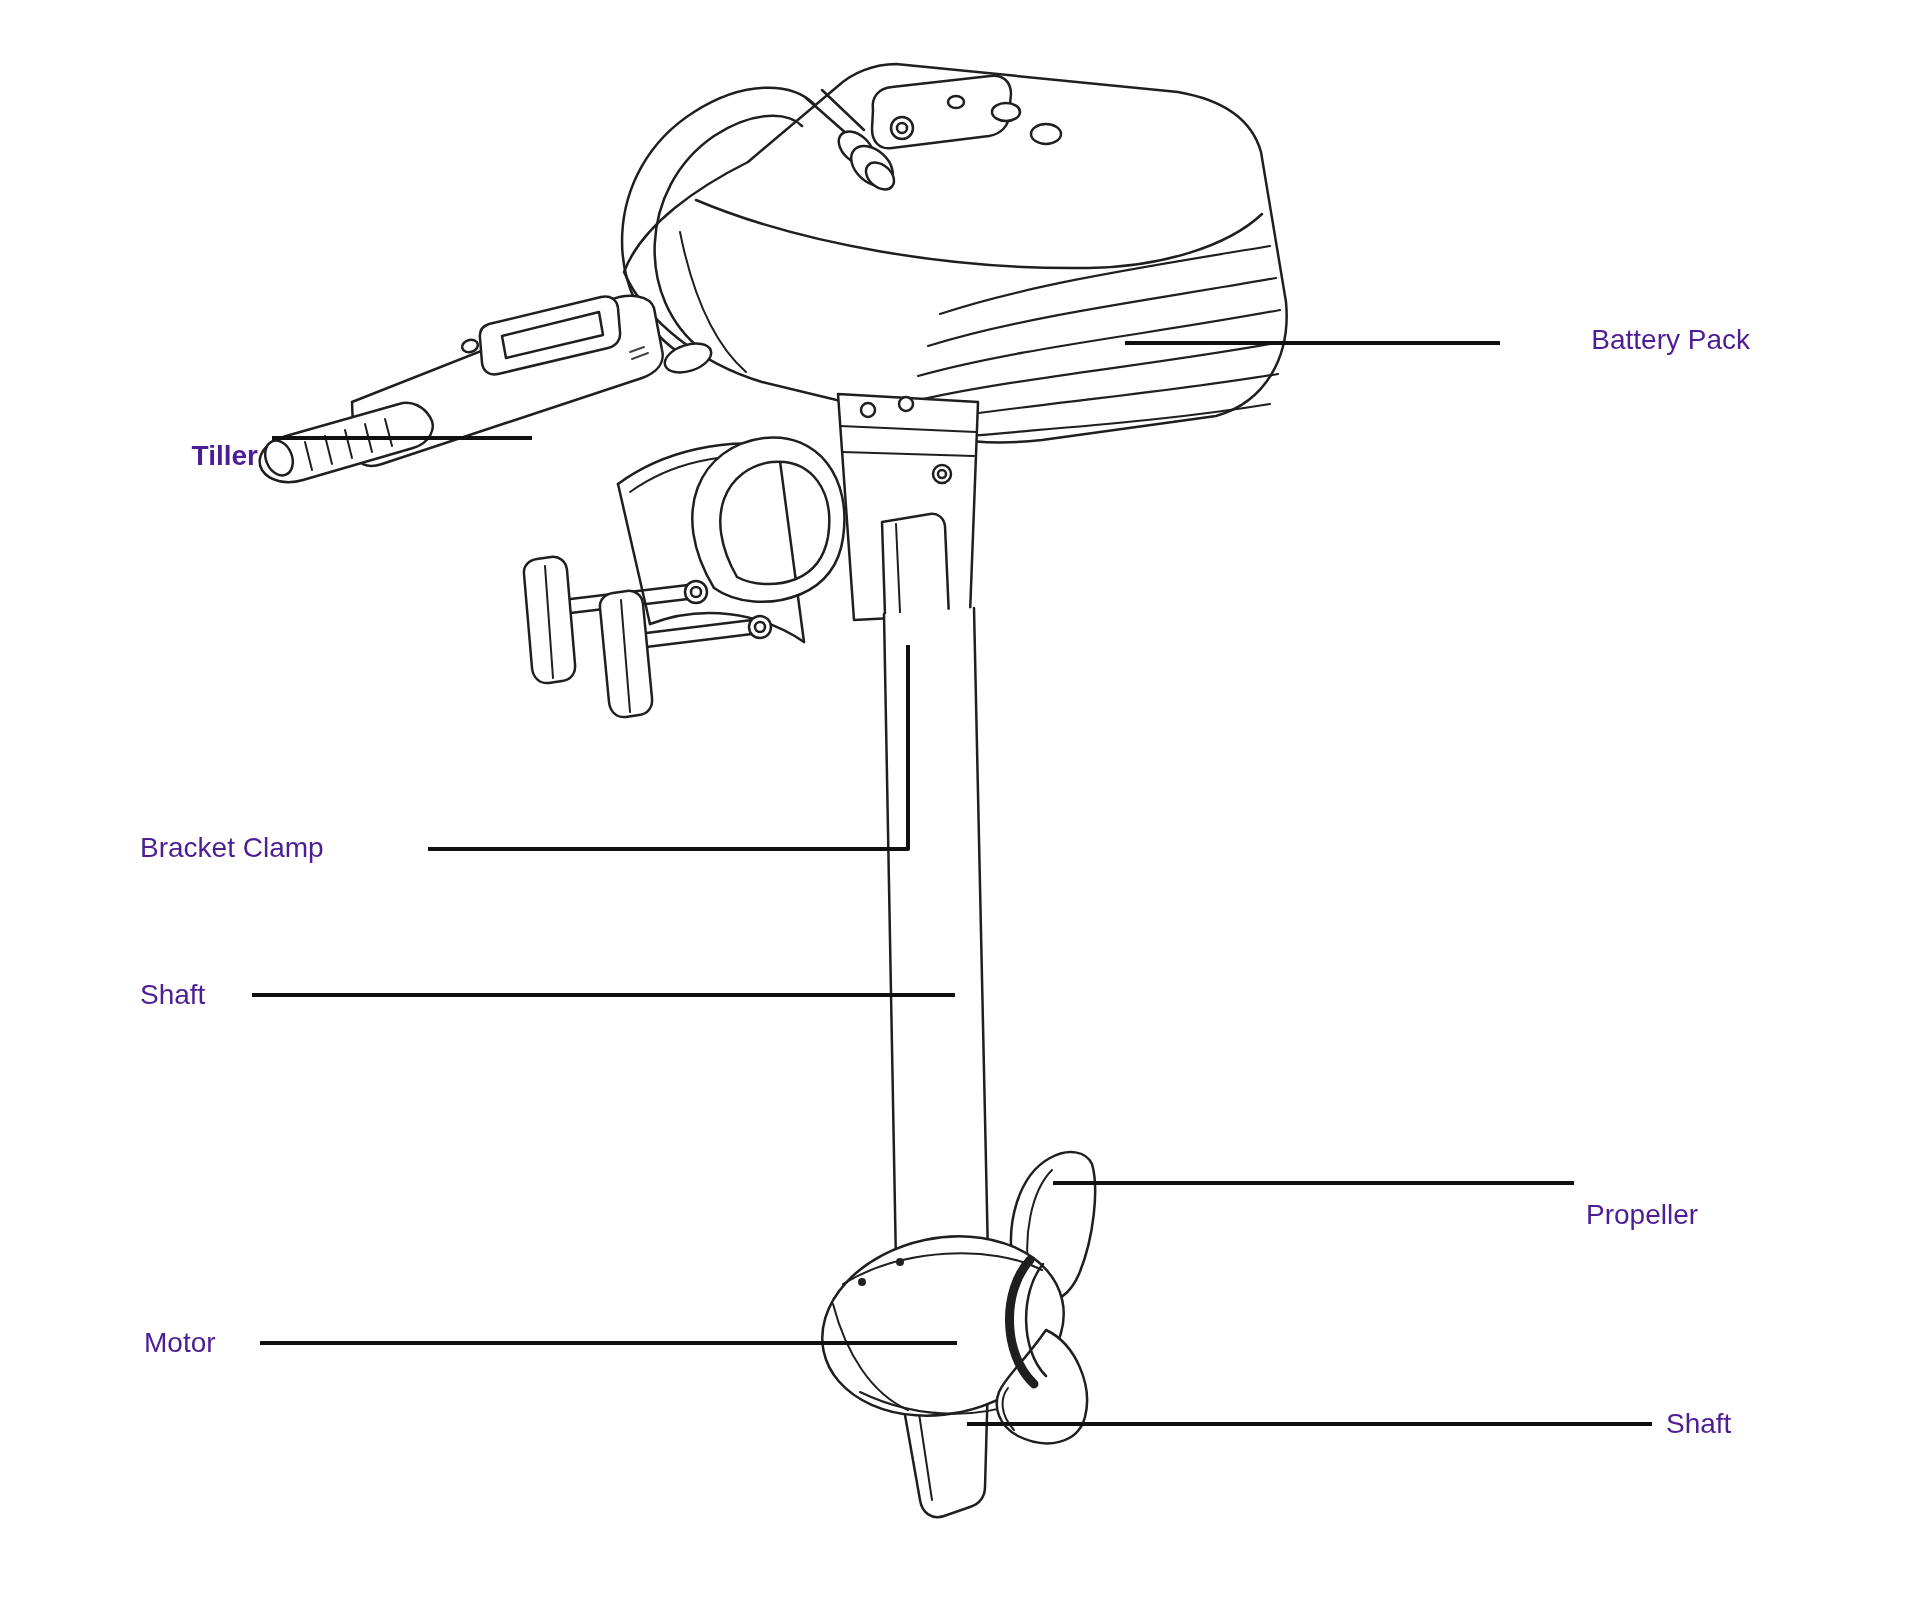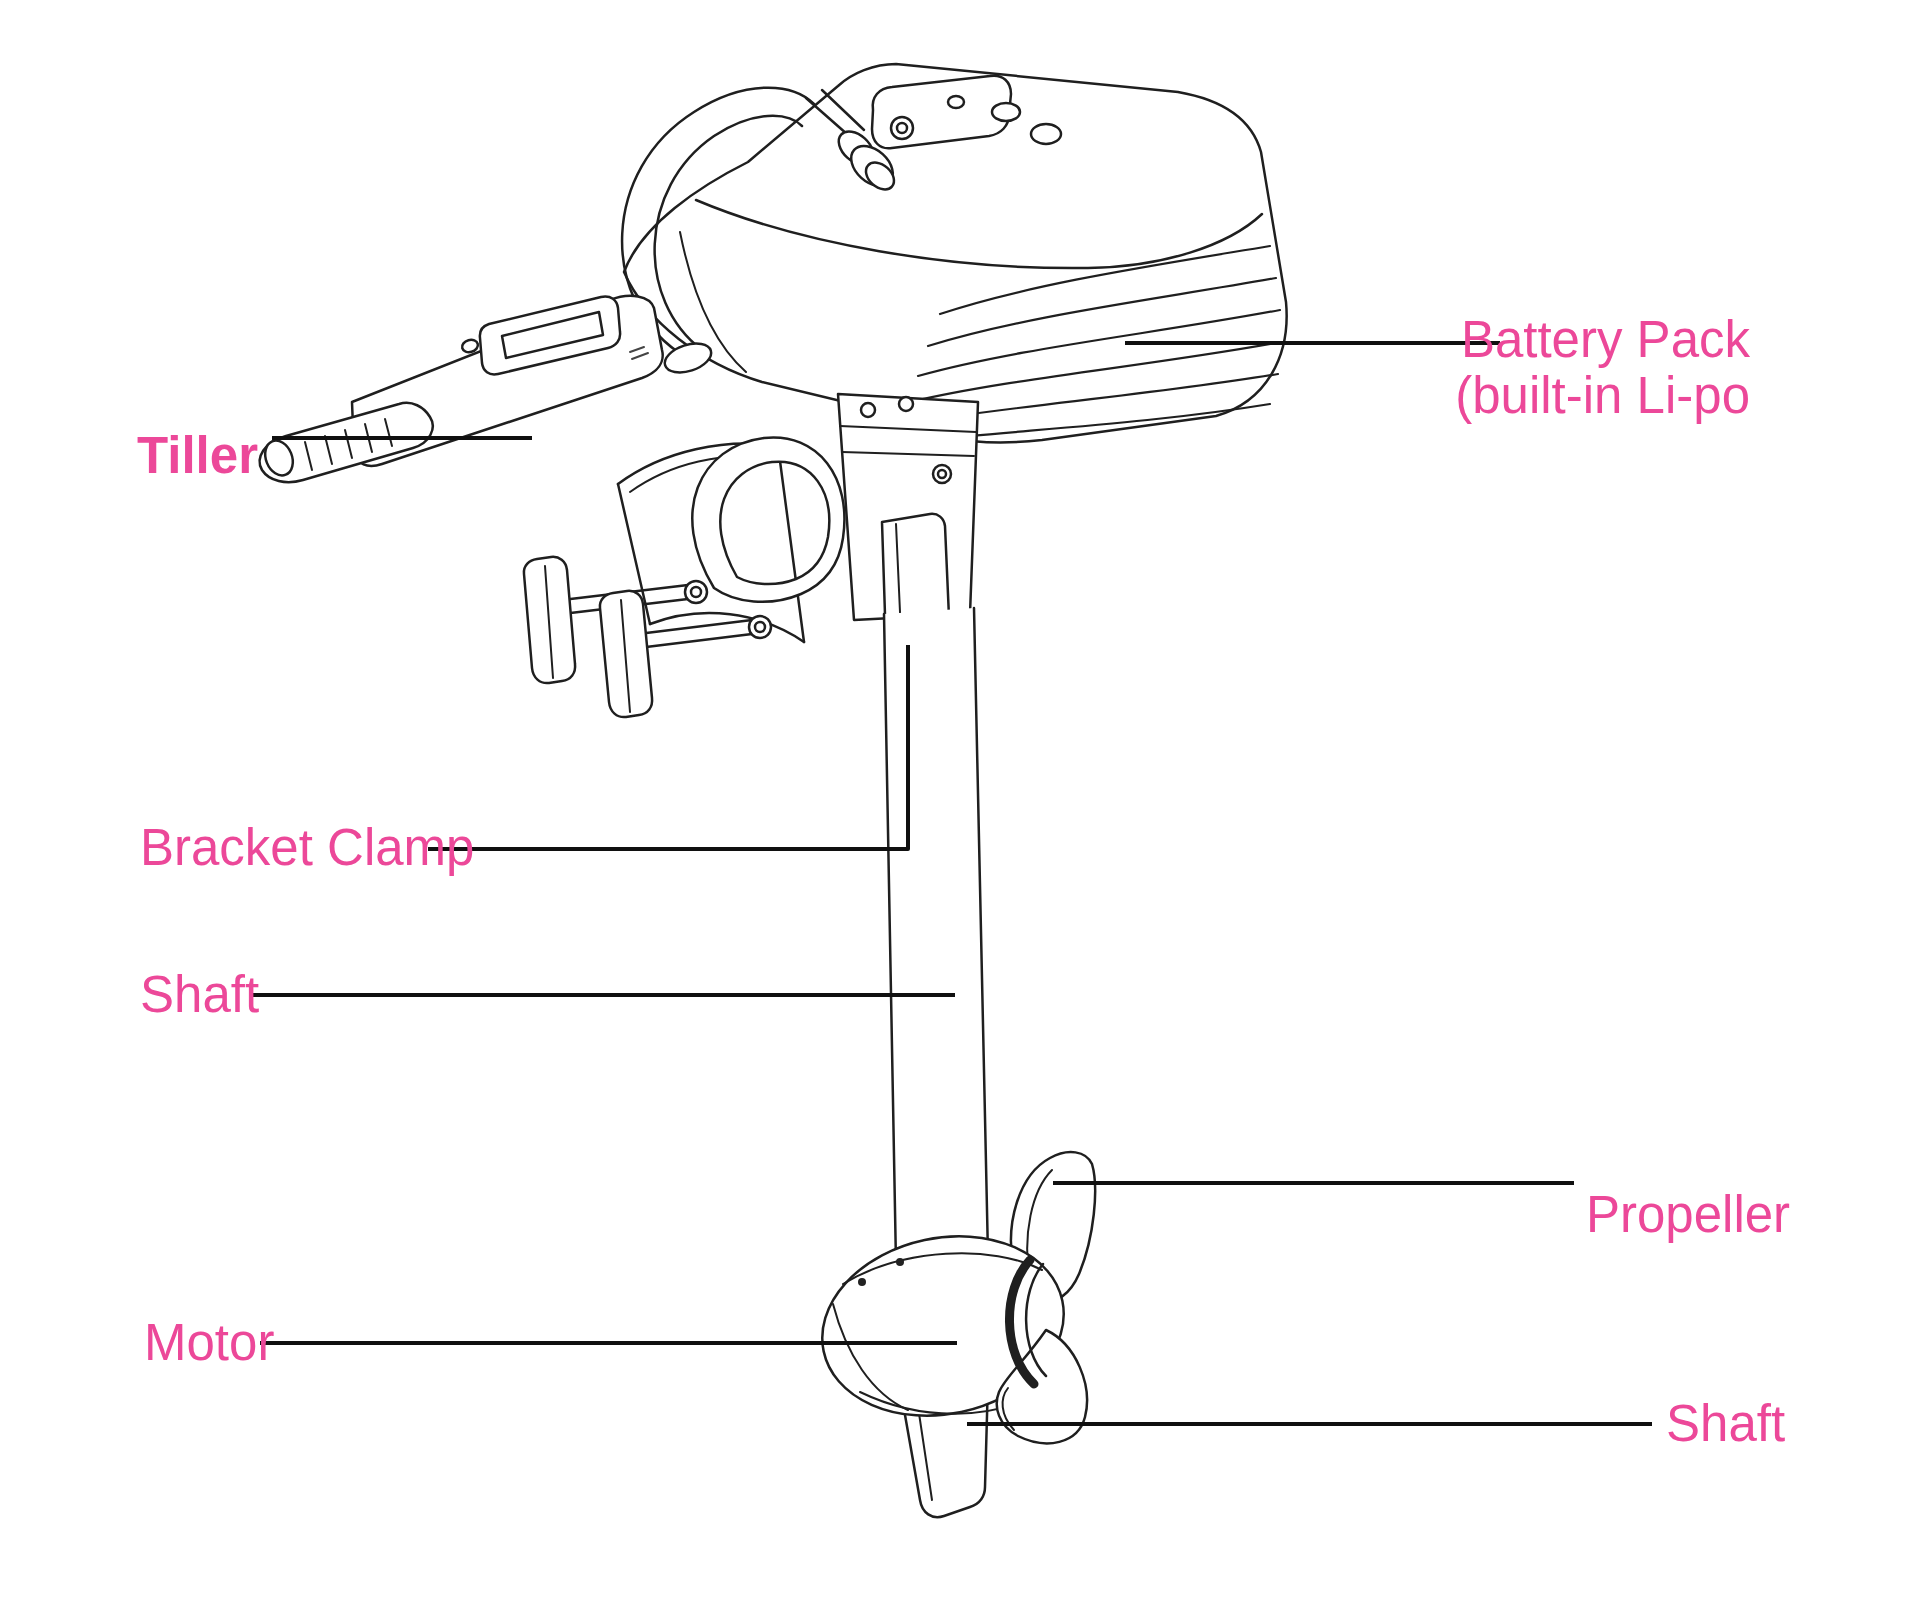--- a/index.html
+++ b/index.html
@@ -1,19 +1,19 @@
 <!DOCTYPE html>
 <html><head>
 <meta charset="utf-8">
 <style>
   html,body{margin:0;padding:0;background:#fff;}
   .canvas{position:relative;width:1920px;height:1608px;background:#fff;overflow:hidden;
           font-family:"Liberation Sans",sans-serif;}
   .canvas svg{position:absolute;left:0;top:0;}
-  .lbl{position:absolute;font-size:51px;font-weight:500;color:#ec4899;
+  .lbl{position:absolute;font-size:28px;font-weight:500;color:#4c1d95;
        white-space:nowrap;line-height:42px;}
   .lbl.bold{font-weight:700;}
   .lbl.right{text-align:right;}
   .lbl.multi{line-height:56px;}
 </style>
 </head>
 <body>
 
 <div class="canvas">
 
@@ -163,21 +163,20 @@
       <path d="M 1053 1183 H 1574"></path>
       <path d="M 260 1343 H 957"></path>
       <path d="M 967 1424 H 1652"></path>
     </g>
   </svg>
 
   <div class="lbl bold" style="right:1662px;top:435px;">Tiller</div>
 
   <div class="lbl right multi" style="right:170px;top:312px;">
     <div>Battery Pack</div>
-    <div>(built-in Li-po</div>
   </div>
 
   <div class="lbl" style="left:140px;top:827px;">Bracket Clamp</div>
 
   <div class="lbl" style="left:140px;top:974px;">Shaft</div>
 
   <div class="lbl" style="left:1586px;top:1162px;margin-top:32px;">Propeller</div>
 
   <div class="lbl" style="left:144px;top:1322px;">Motor</div>
 

